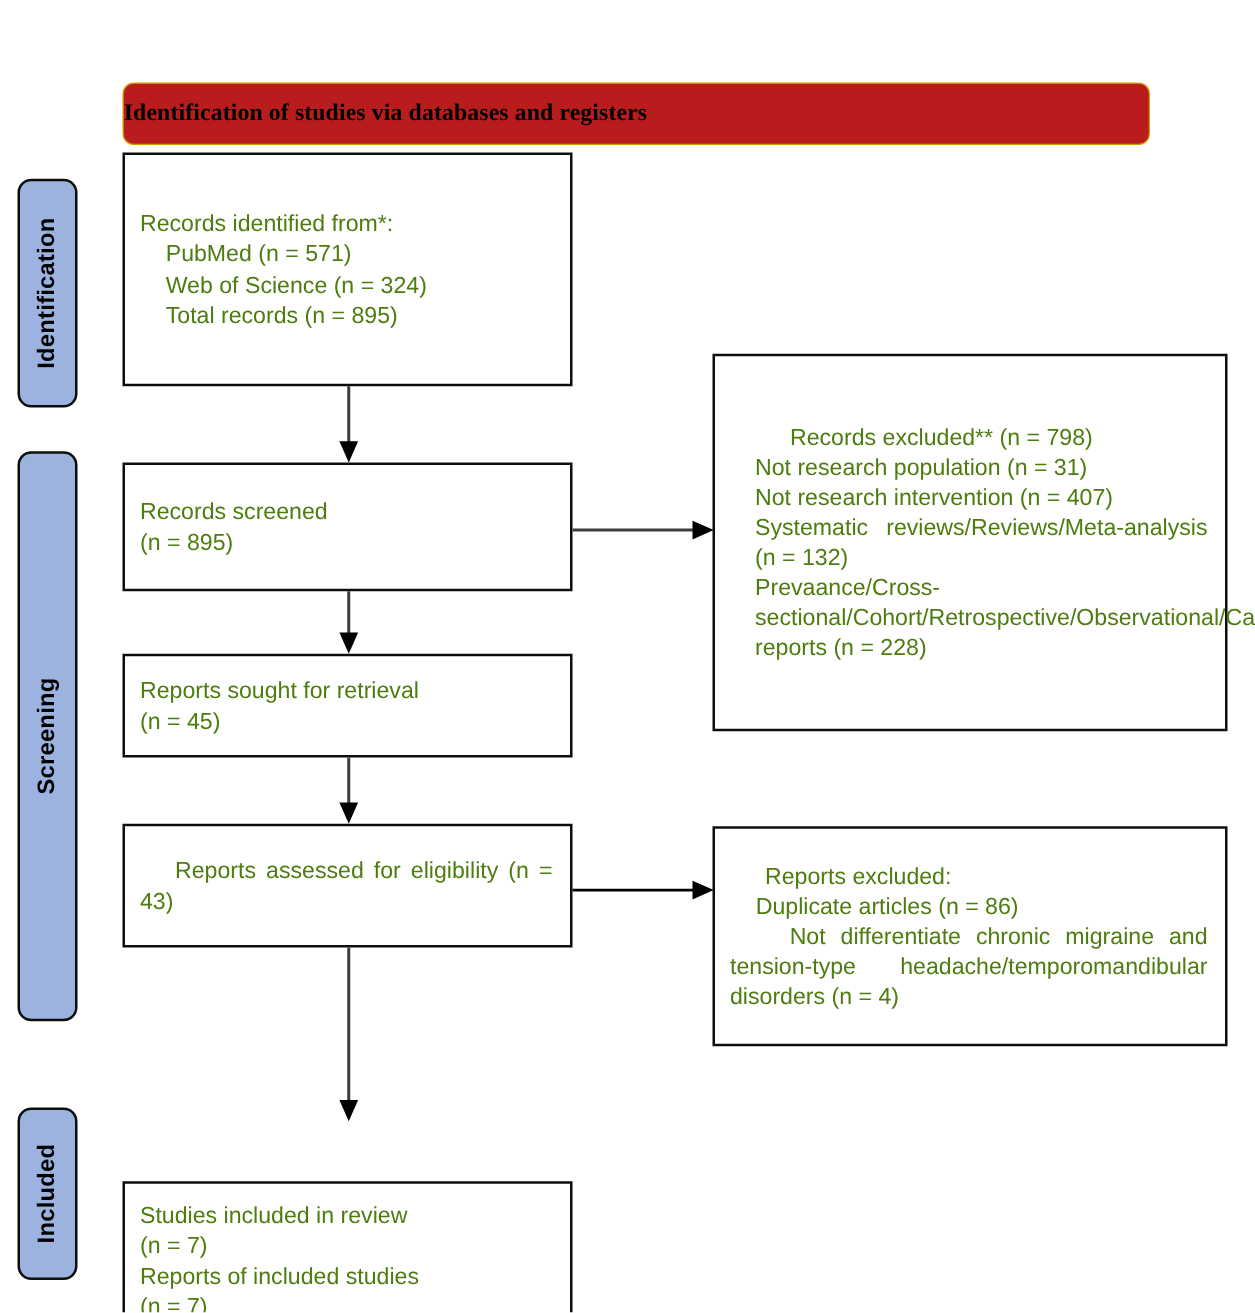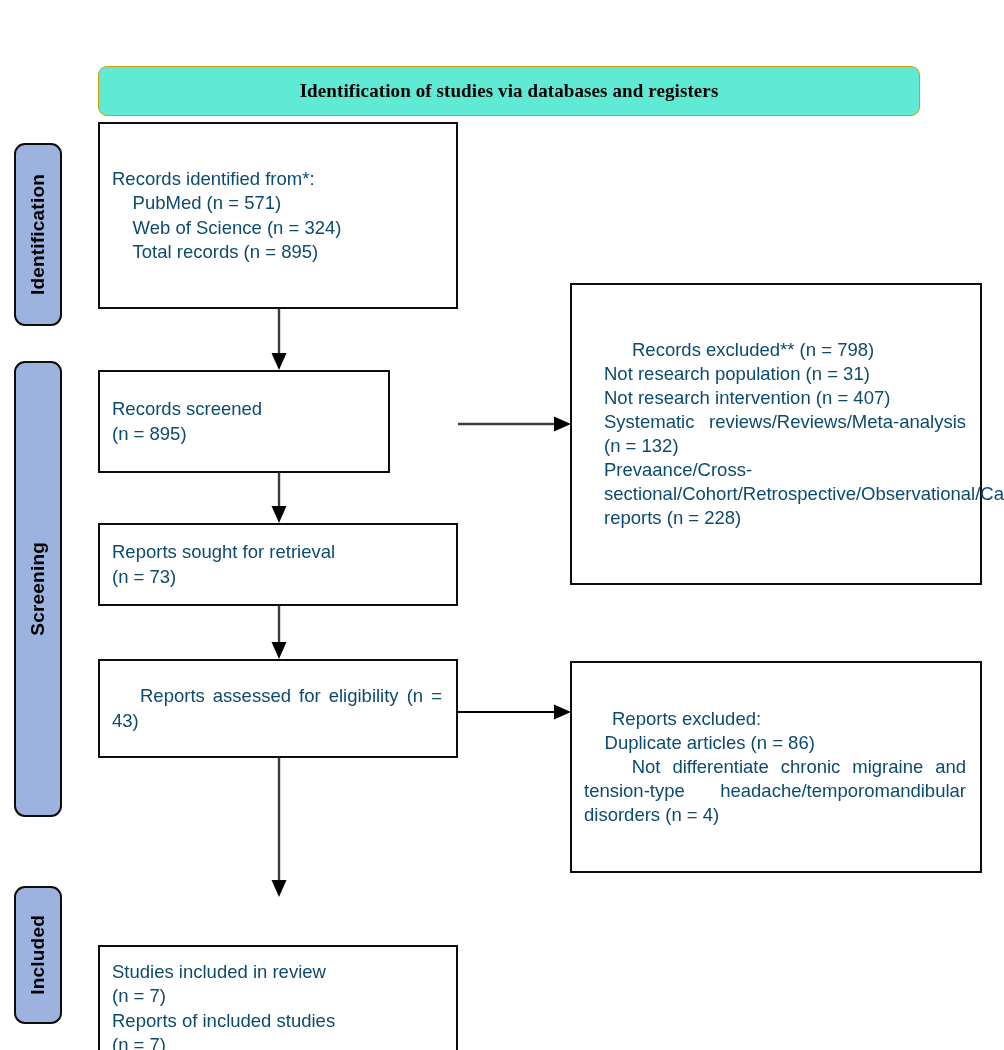--- a/index.html
+++ b/index.html
@@ -15,26 +15,25 @@
     position: relative;
     width: 1004px;
     height: 1050px;
     background: #ffffff;
     overflow: hidden;
   }
 
   
   .phase-banner {
     position: absolute;
-    background: #5eead4;
+    background: #b91c1c;
     border: 1px solid #D39B00;
     border-radius: 9px;
     display: flex;
     align-items: center;
-    justify-content: center;
     box-sizing: border-box;
   }
   .phase-banner-label {
     font-family: "Liberation Serif", serif;
     font-weight: bold;
     font-size: 19px;
     color: #000000;
     letter-spacing: 0.1px;
     text-align: center;
     white-space: nowrap;
@@ -69,21 +68,21 @@
     border: 2.5px solid #0d0d0d;
     box-sizing: border-box;
     display: flex;
     flex-direction: column;
     justify-content: center;
   }
   .box-text {
     font-family: "Liberation Sans", sans-serif;
     font-size: 18.5px;
     line-height: 1.30;
-    color: #0c4a6e;
+    color: #4d7c0f;
     padding: 0 10px 0 12px;
     white-space: pre-wrap;
   }
   .box-text.justified {
     text-align: justify;
     text-align-last: left;
     text-indent: 28px;
     padding: 0 14px 0 12px;
   }
 
@@ -117,28 +116,28 @@
     <span class="stage-rail-label">Included</span>
   </div>
 
   <div class="flow-box" style="left:98px; top:122px; width:360px; height:187px;">
     <div class="box-text">Records identified from*:
     PubMed (n = 571)
     Web of Science (n = 324)
     Total records (n = 895)</div>
   </div>
 
-  <div class="flow-box" style="left:98px; top:370px; width:292px; height:103px;">
+  <div class="flow-box" style="left:98px; top:370px; width:360px; height:103px;">
     <div class="box-text">Records screened
 (n = 895)</div>
   </div>
 
   <div class="flow-box" style="left:98px; top:523px; width:360px; height:83px;">
     <div class="box-text">Reports sought for retrieval
-(n = 73)</div>
+(n = 45)</div>
   </div>
 
   <div class="flow-box" style="left:98px; top:659px; width:360px; height:99px;">
     <div class="box-text justified">Reports assessed for eligibility (n = 43)</div>
   </div>
 
   <div class="flow-box" style="left:98px; top:945px; width:360px; height:127px;">
     <div class="box-text">Studies included in review
 (n = 7)
 Reports of included studies
@@ -146,21 +145,21 @@
   </div>
 
   <div class="flow-box" style="left:570px; top:283px; width:412px; height:302px;padding-left:20px;">
     <div class="box-text justified">Records excluded** (n = 798)
 Not research population (n = 31)
 Not research intervention (n = 407)
 Systematic  reviews/Reviews/Meta-analysis (n = 132)
 Prevaance/Cross-sectional/Cohort/Retrospective/Observational/Case reports (n = 228)</div>
   </div>
 
-  <div class="flow-box" style="left:570px; top:661px; width:412px; height:212px;align-items:center;">
+  <div class="flow-box" style="left:570px; top:661px; width:412px; height:176px;align-items:center;">
     <div class="box-text justified">Reports excluded:
     Duplicate articles (n = 86)
     Not differentiate chronic migraine and tension-type headache/temporomandibular disorders (n = 4)</div>
   </div>
 
   <div class="connector" style="left:268px; top:309px; width:22px; height:62px;">
     <svg width="22" height="62" viewBox="0 0 22 62" aria-hidden="true">
       <line x1="11" y1="0" x2="11" y2="46" stroke="#3c3c3c" stroke-width="2.4"></line>
       <polygon points="11,61 3.5,44 18.5,44" fill="#000000"></polygon>
     </svg>

